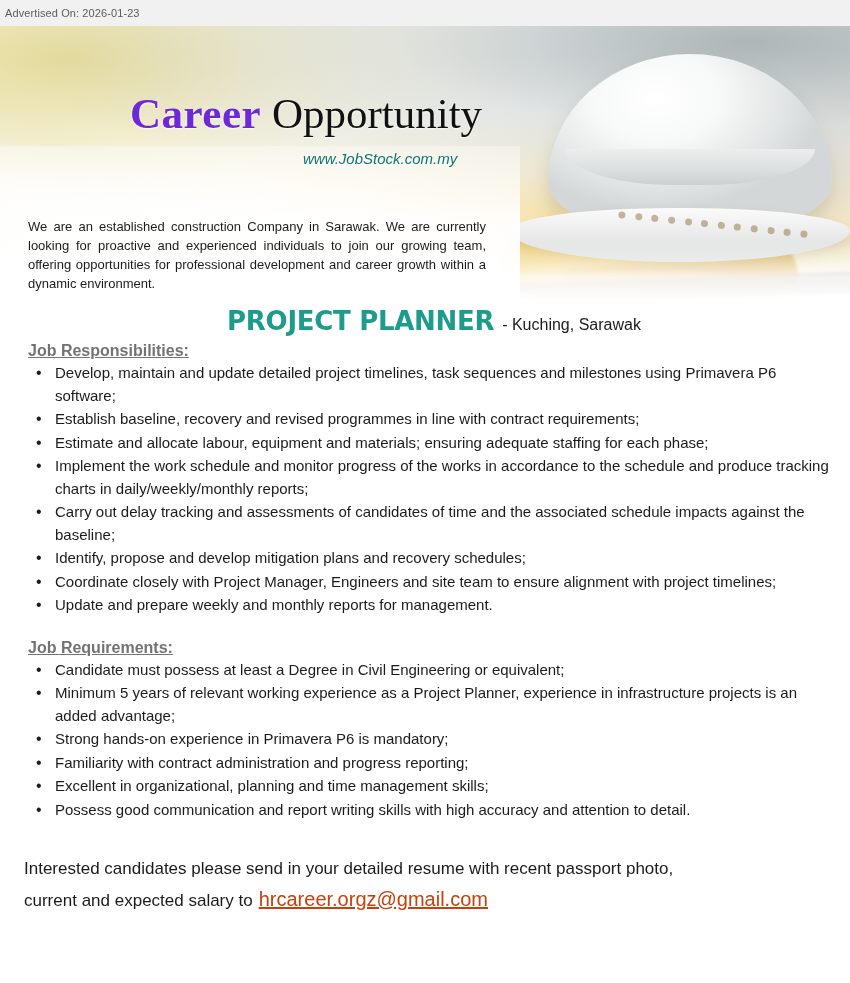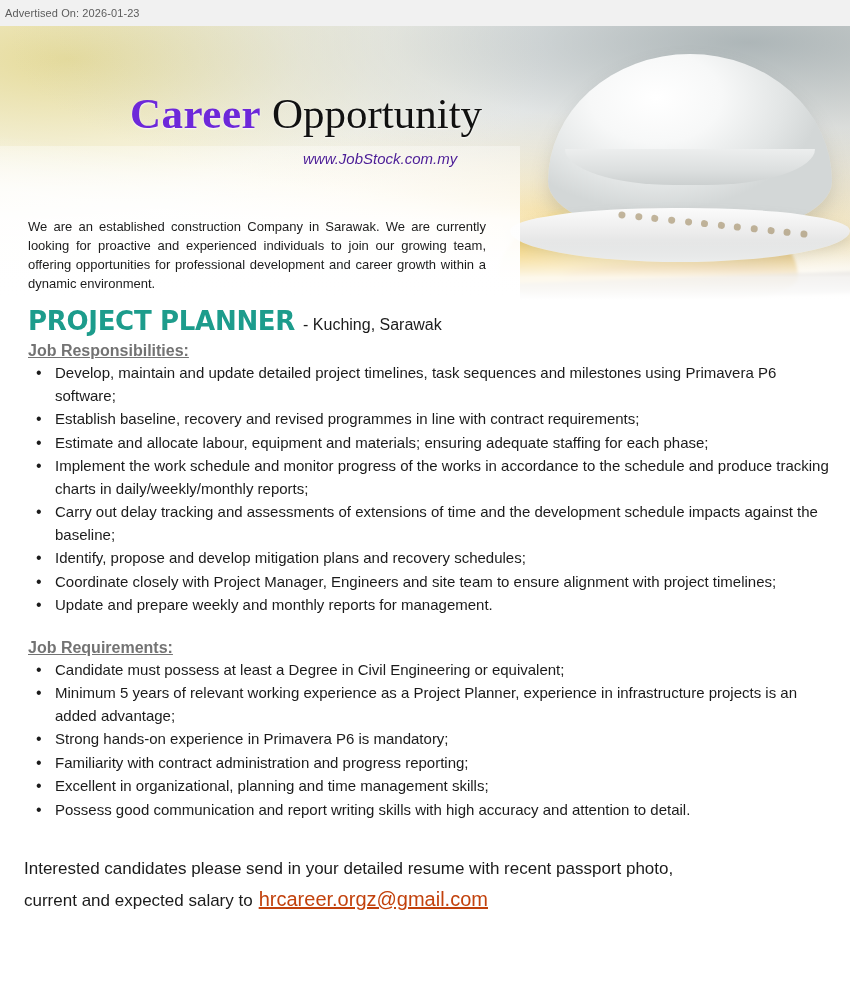--- a/index.html
+++ b/index.html
@@ -185,21 +185,21 @@
     color: #111111;
     font-weight: normal;
   }
   .site-url {
     position: absolute;
     left: 303px;
     top: 124px;
     font-family: "Liberation Sans", sans-serif;
     font-style: italic;
     font-size: 15px;
-    color: #4c1d95;
+    color: #0f766e;
     white-space: nowrap;
     text-shadow: 0 1px 2px rgba(255,255,255,.8);
   }
 
   
   .intro {
     position: absolute;
     left: 28px;
     top: 192px;
     width: 458px;
@@ -211,20 +211,21 @@
 
   
   .content {
     padding: 0 10px 0 28px;
   }
   .job-title-row {
     margin-top: 8px;
     display: flex;
     align-items: baseline;
     white-space: nowrap;
+    justify-content: center;
   }
   .job-title {
     font-family: "DejaVu Sans", sans-serif;
     font-weight: bold;
     font-size: 26px;
     letter-spacing: -0.3px;
     color: #1d9c8c;
     line-height: 1;
   }
   .job-location {
@@ -325,21 +326,21 @@
     <span class="job-title">PROJECT PLANNER</span>
     <span class="job-location">- Kuching, Sarawak</span>
   </div>
 
   <div class="section-head">Job Responsibilities:</div>
   <ul class="bullets">
     <li>Develop, maintain and update detailed project timelines, task sequences and milestones using Primavera P6 software;</li>
     <li>Establish baseline, recovery and revised programmes in line with contract requirements;</li>
     <li>Estimate and allocate labour, equipment and materials; ensuring adequate staffing for each phase;</li>
     <li>Implement the work schedule and monitor progress of the works in accordance to the schedule and produce tracking charts in daily/weekly/monthly reports;</li>
-    <li>Carry out delay tracking and assessments of extensions of time and the development schedule impacts against the baseline;</li>
+    <li>Carry out delay tracking and assessments of candidates of time and the associated schedule impacts against the baseline;</li>
     <li>Identify, propose and develop mitigation plans and recovery schedules;</li>
     <li>Coordinate closely with Project Manager, Engineers and site team to ensure alignment with project timelines;</li>
     <li>Update and prepare weekly and monthly reports for management.</li>
   </ul>
 
   <div class="section-head requirements">Job Requirements:</div>
   <ul class="bullets">
     <li>Candidate must possess at least a Degree in Civil Engineering or equivalent;</li>
     <li>Minimum 5 years of relevant working experience as a Project Planner, experience in infrastructure projects is an added advantage;</li>
     <li>Strong hands-on experience in Primavera P6 is mandatory;</li>

